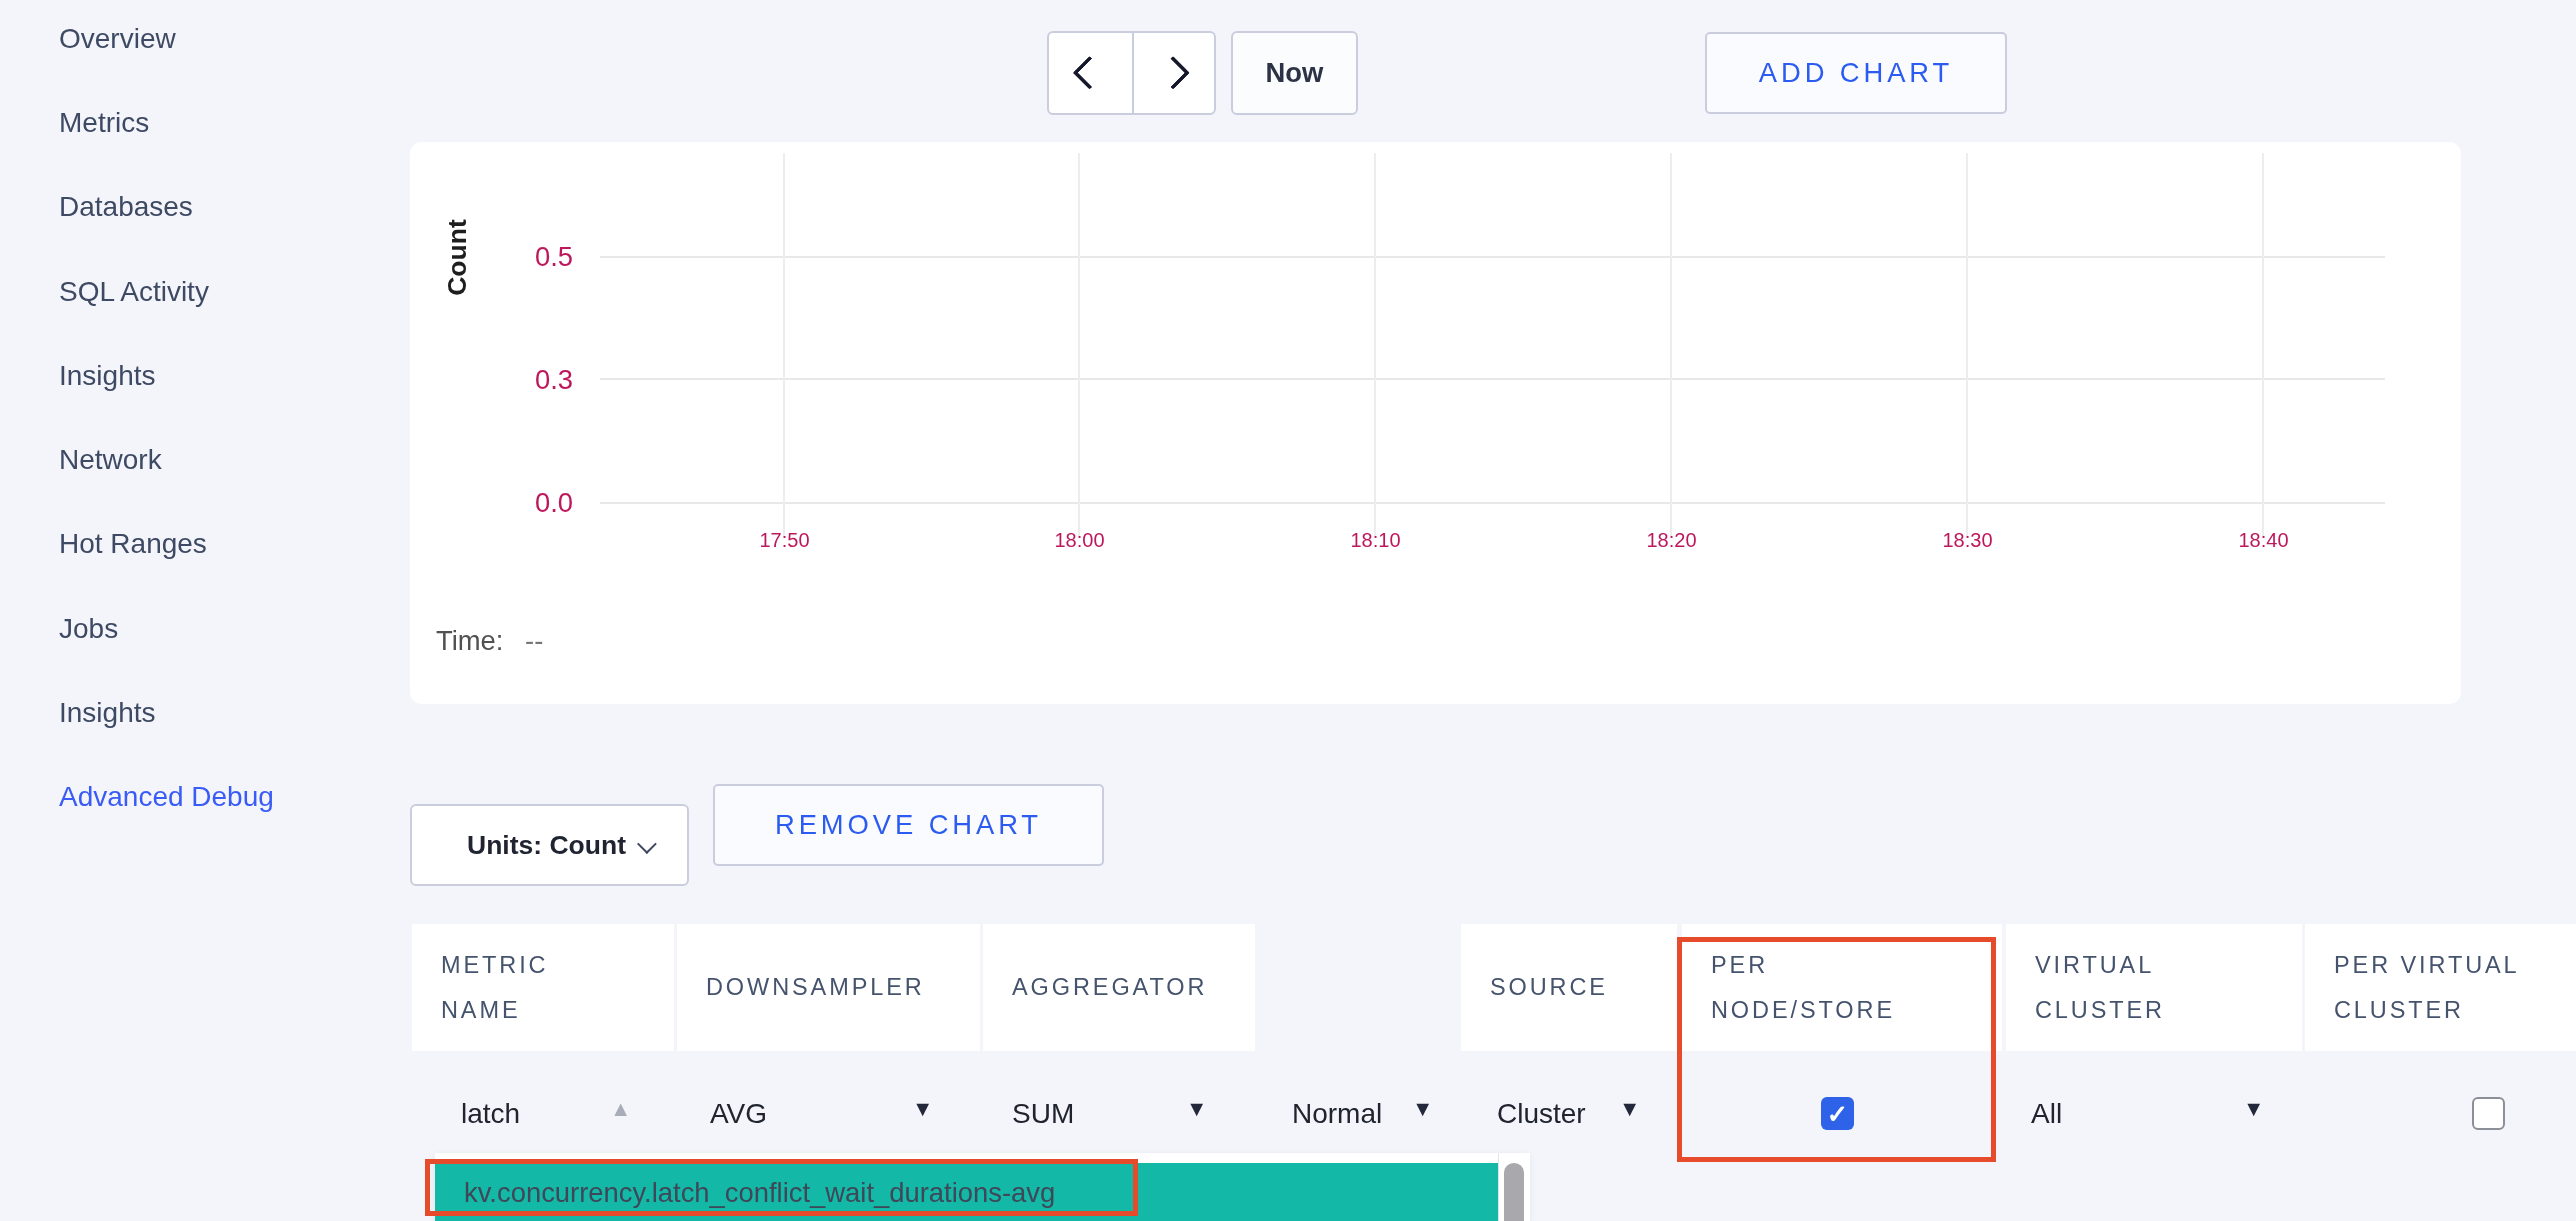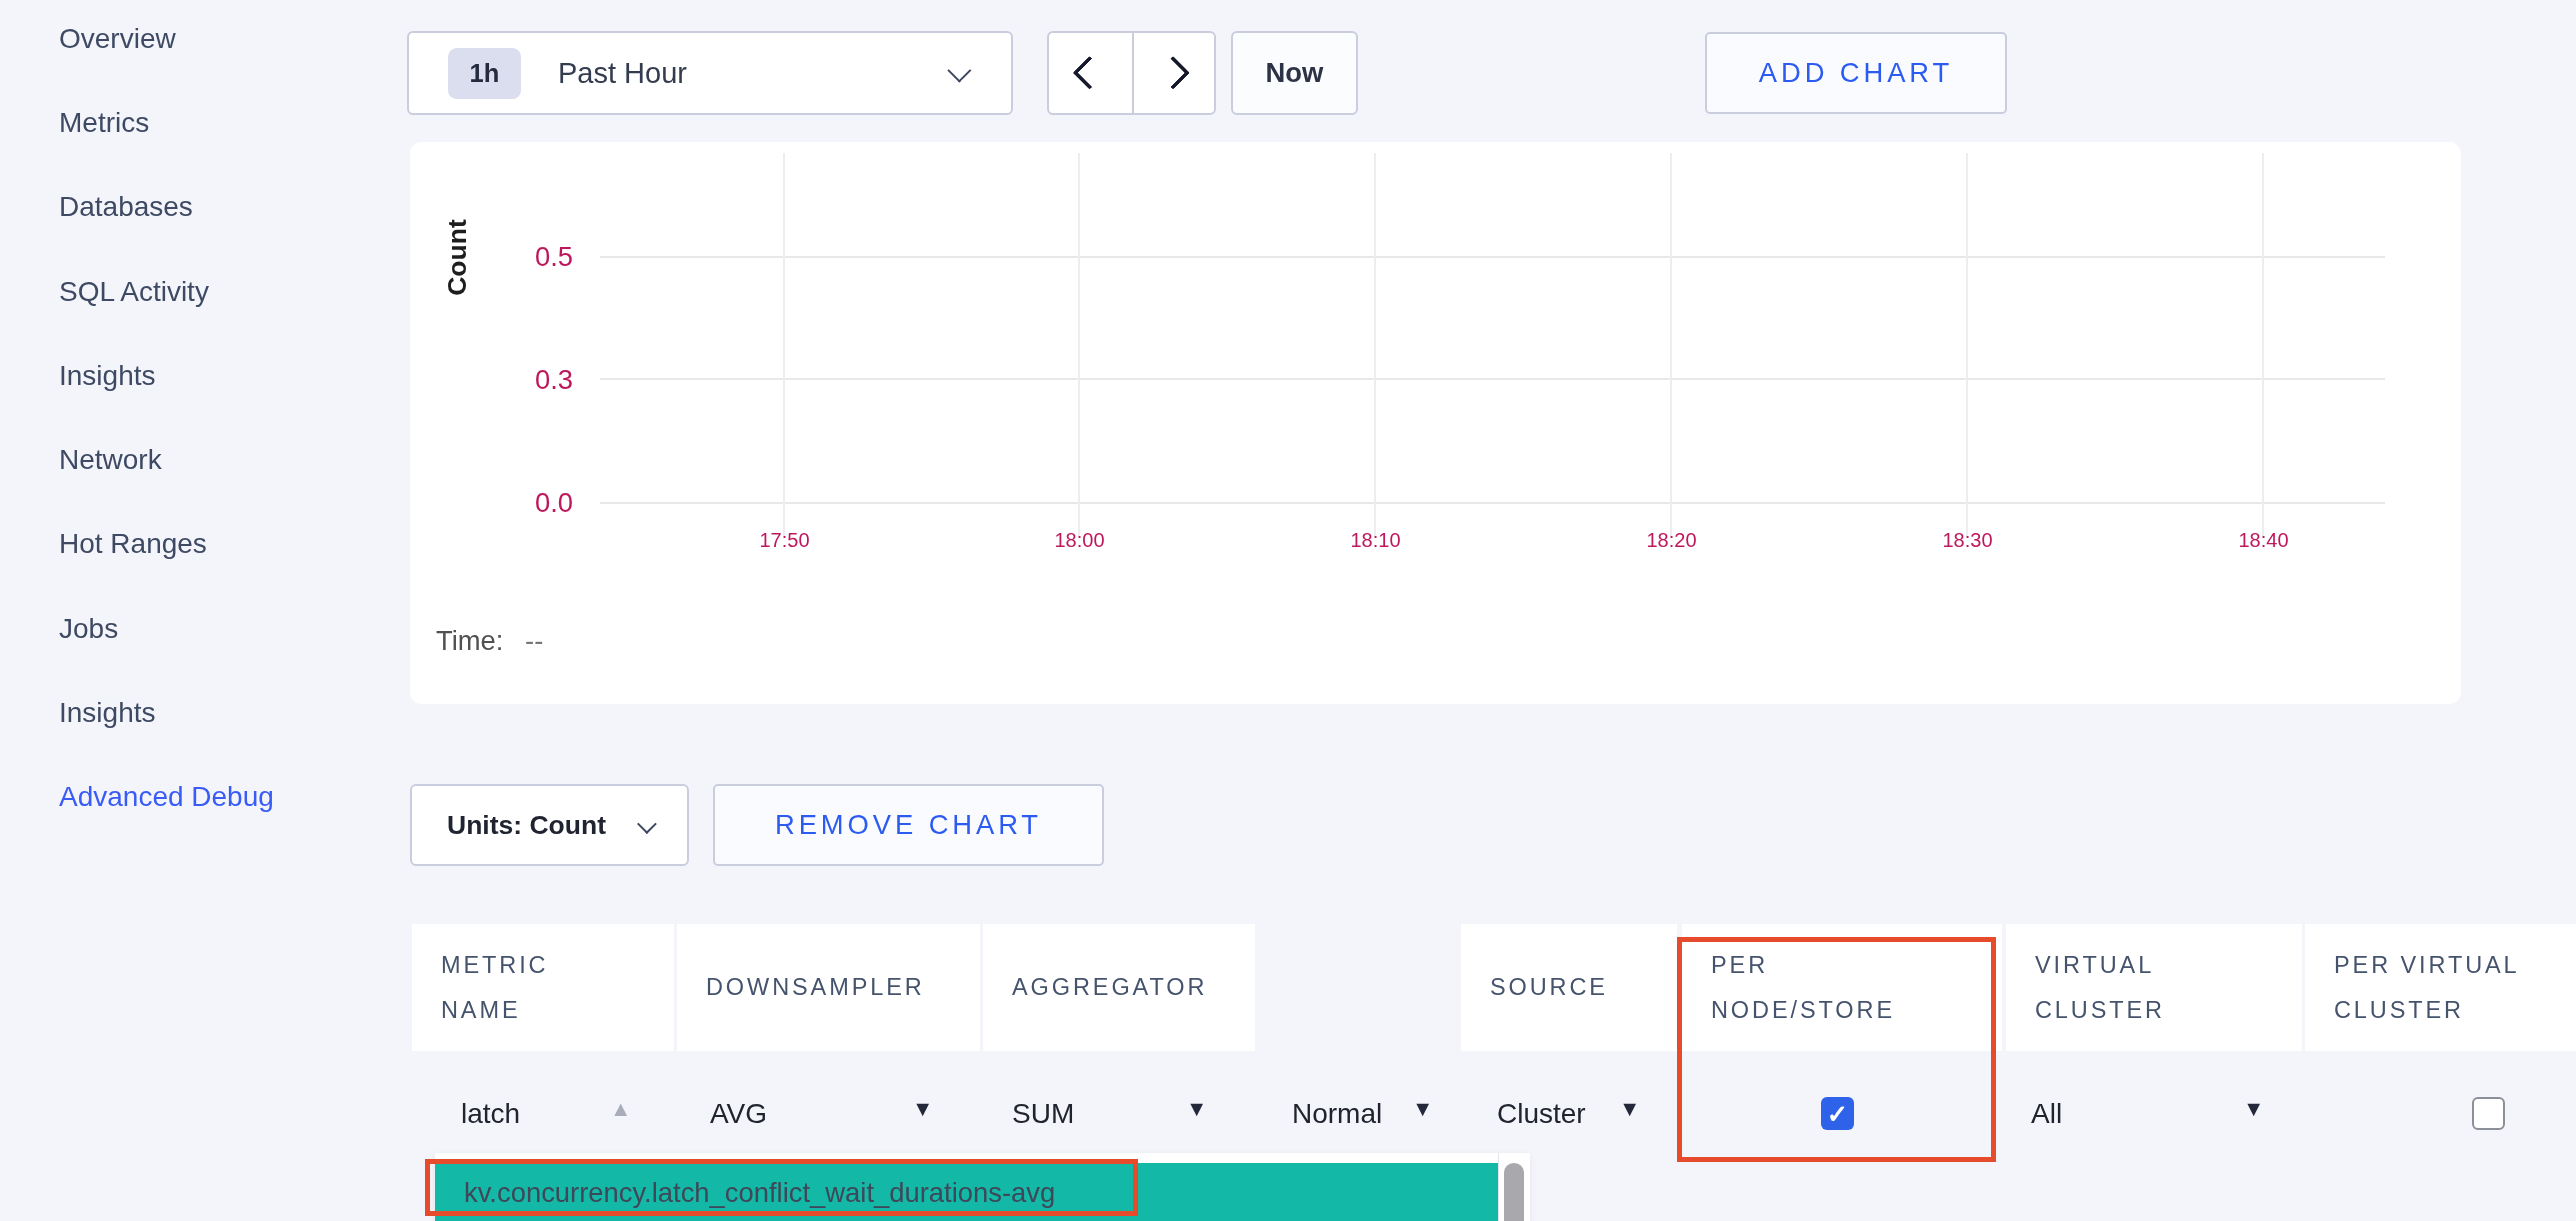--- a/index.html
+++ b/index.html
@@ -34,21 +34,21 @@
   .ylabel{position:absolute;left:394px;top:242px;width:127px;text-align:center;font-size:26.5px;font-weight:bold;color:#1e1e1e;transform:rotate(-90deg);}
   .ytick{position:absolute;width:78px;text-align:right;font-size:27.4px;color:#be185d;}
   .hgrid{position:absolute;left:600px;width:1785px;height:2px;background:#e8e8e8;}
   .vgrid{position:absolute;top:153px;width:2px;height:384px;background:#ededed;}
   .xtick{position:absolute;top:529px;width:137px;text-align:center;font-size:20px;color:#be185d;}
   .time-row{position:absolute;left:436px;top:625px;font-size:27.4px;}
   .time-label{font-weight:normal;color:#515151;}
   .time-value{color:#777777;margin-left:21.6px;}
 
   
-  .units-select{left:410px;top:784px;width:279px;height:82px;cursor:pointer;}
+  .units-select{left:410px;top:804px;width:279px;height:82px;cursor:pointer;padding-left:20px;}
   .units-text{margin-left:35px;font-size:26.5px;font-weight:bold;color:#1f2430;}
   .units-chev{position:absolute;right:33px;top:31px;width:11.8px;height:11.8px;border-width:0 2.9px 2.9px 0;border-style:solid;border-color:#3c465e;transform:rotate(45deg);}
 
   
   .th{position:absolute;top:924px;height:127px;background:#ffffff;box-sizing:border-box;display:flex;align-items:center;padding-left:29px;font-size:23.5px;font-weight:500;letter-spacing:2.9px;color:#45536d;line-height:45px;text-transform:uppercase;}
   .ctrl{position:absolute;top:1086px;height:55px;display:flex;align-items:center;font-size:28px;color:#20242e;}
   .tri{font-size:21.6px;color:#23283a;position:absolute;top:1096px;}
   .tri-up{color:#a9adb9;}
   .checkbox{position:absolute;top:1097px;width:33px;height:33px;box-sizing:border-box;border-radius:5.9px;cursor:pointer;}
   .checkbox.checked{background:#2d62e9;color:#ffffff;display:flex;align-items:center;justify-content:center;font-size:25.5px;font-weight:bold;}
@@ -77,25 +77,20 @@
     <div class="nav-item" style="top:187px">Databases</div>
     <div class="nav-item" style="top:272px">SQL Activity</div>
     <div class="nav-item" style="top:356px">Insights</div>
     <div class="nav-item" style="top:440px">Network</div>
     <div class="nav-item" style="top:524px">Hot Ranges</div>
     <div class="nav-item" style="top:609px">Jobs</div>
     <div class="nav-item" style="top:693px">Insights</div>
     <div class="nav-item active" style="top:777px">Advanced Debug</div>
   </nav>
 
-  <div class="box timepicker">
-    <span class="range-badge">1h</span>
-    <span class="range-label">Past Hour</span>
-    <span class="chev chev-down tp-chev"></span>
-  </div>
 
   <div class="box prevnext">
     <div class="pn-half">
         <span class="chev-big chev-left"></span>
       </div>
     <div class="pn-half">
         <span class="chev-big chev-right"></span>
       </div>
     <div class="pn-div"></div>
   </div>

